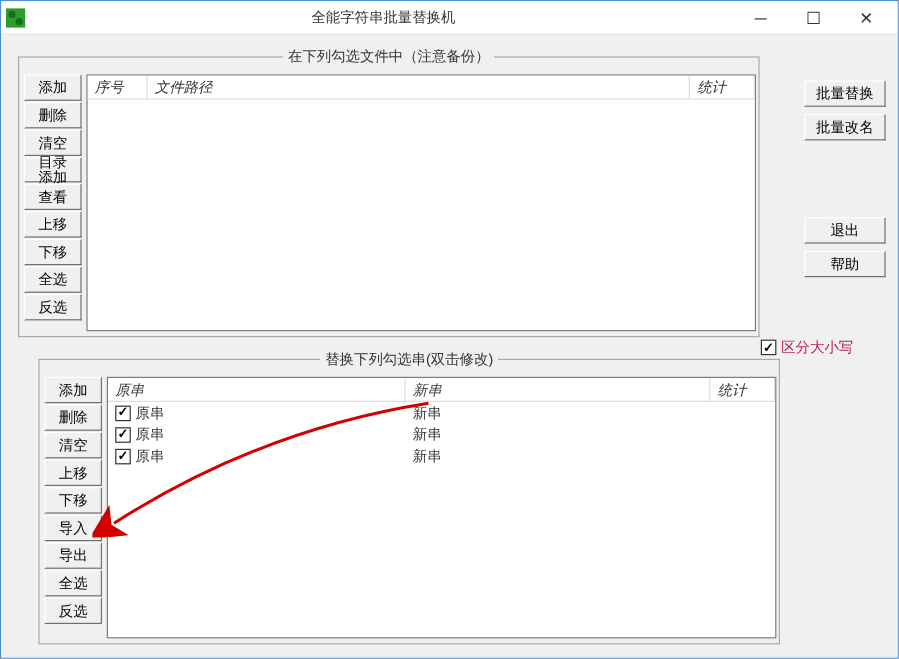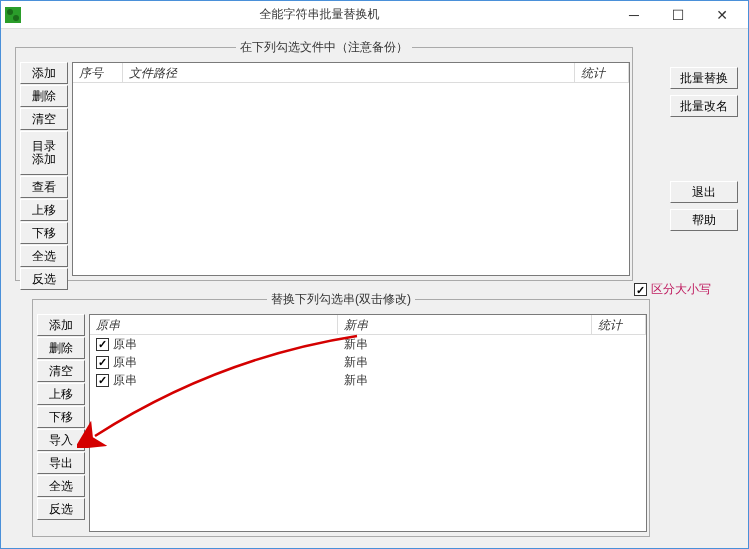--- a/index.html
+++ b/index.html
@@ -77,21 +77,21 @@
     border-left-color: #fff;
     border-right-color: #707070;
     border-bottom-color: #707070;
     font-size: 12px;
     display: flex;
     align-items: center;
     justify-content: center;
     cursor: default;
     margin-bottom: 1px;
   }
-  .btn3d.tall { height: 44px; line-height: 13px; white-space: pre; text-align: left;}
+  .btn3d.tall { height: 21px; line-height: 13px; white-space: pre; text-align: left;}
 
   .grid {
     position: absolute;
     left: 56px; right: 2px; top: 6px; bottom: 4px;
     background: #fff;
     border: 1px solid #7a7a7a;
     overflow: hidden;
   }
   .grid-head {
     display: flex;

